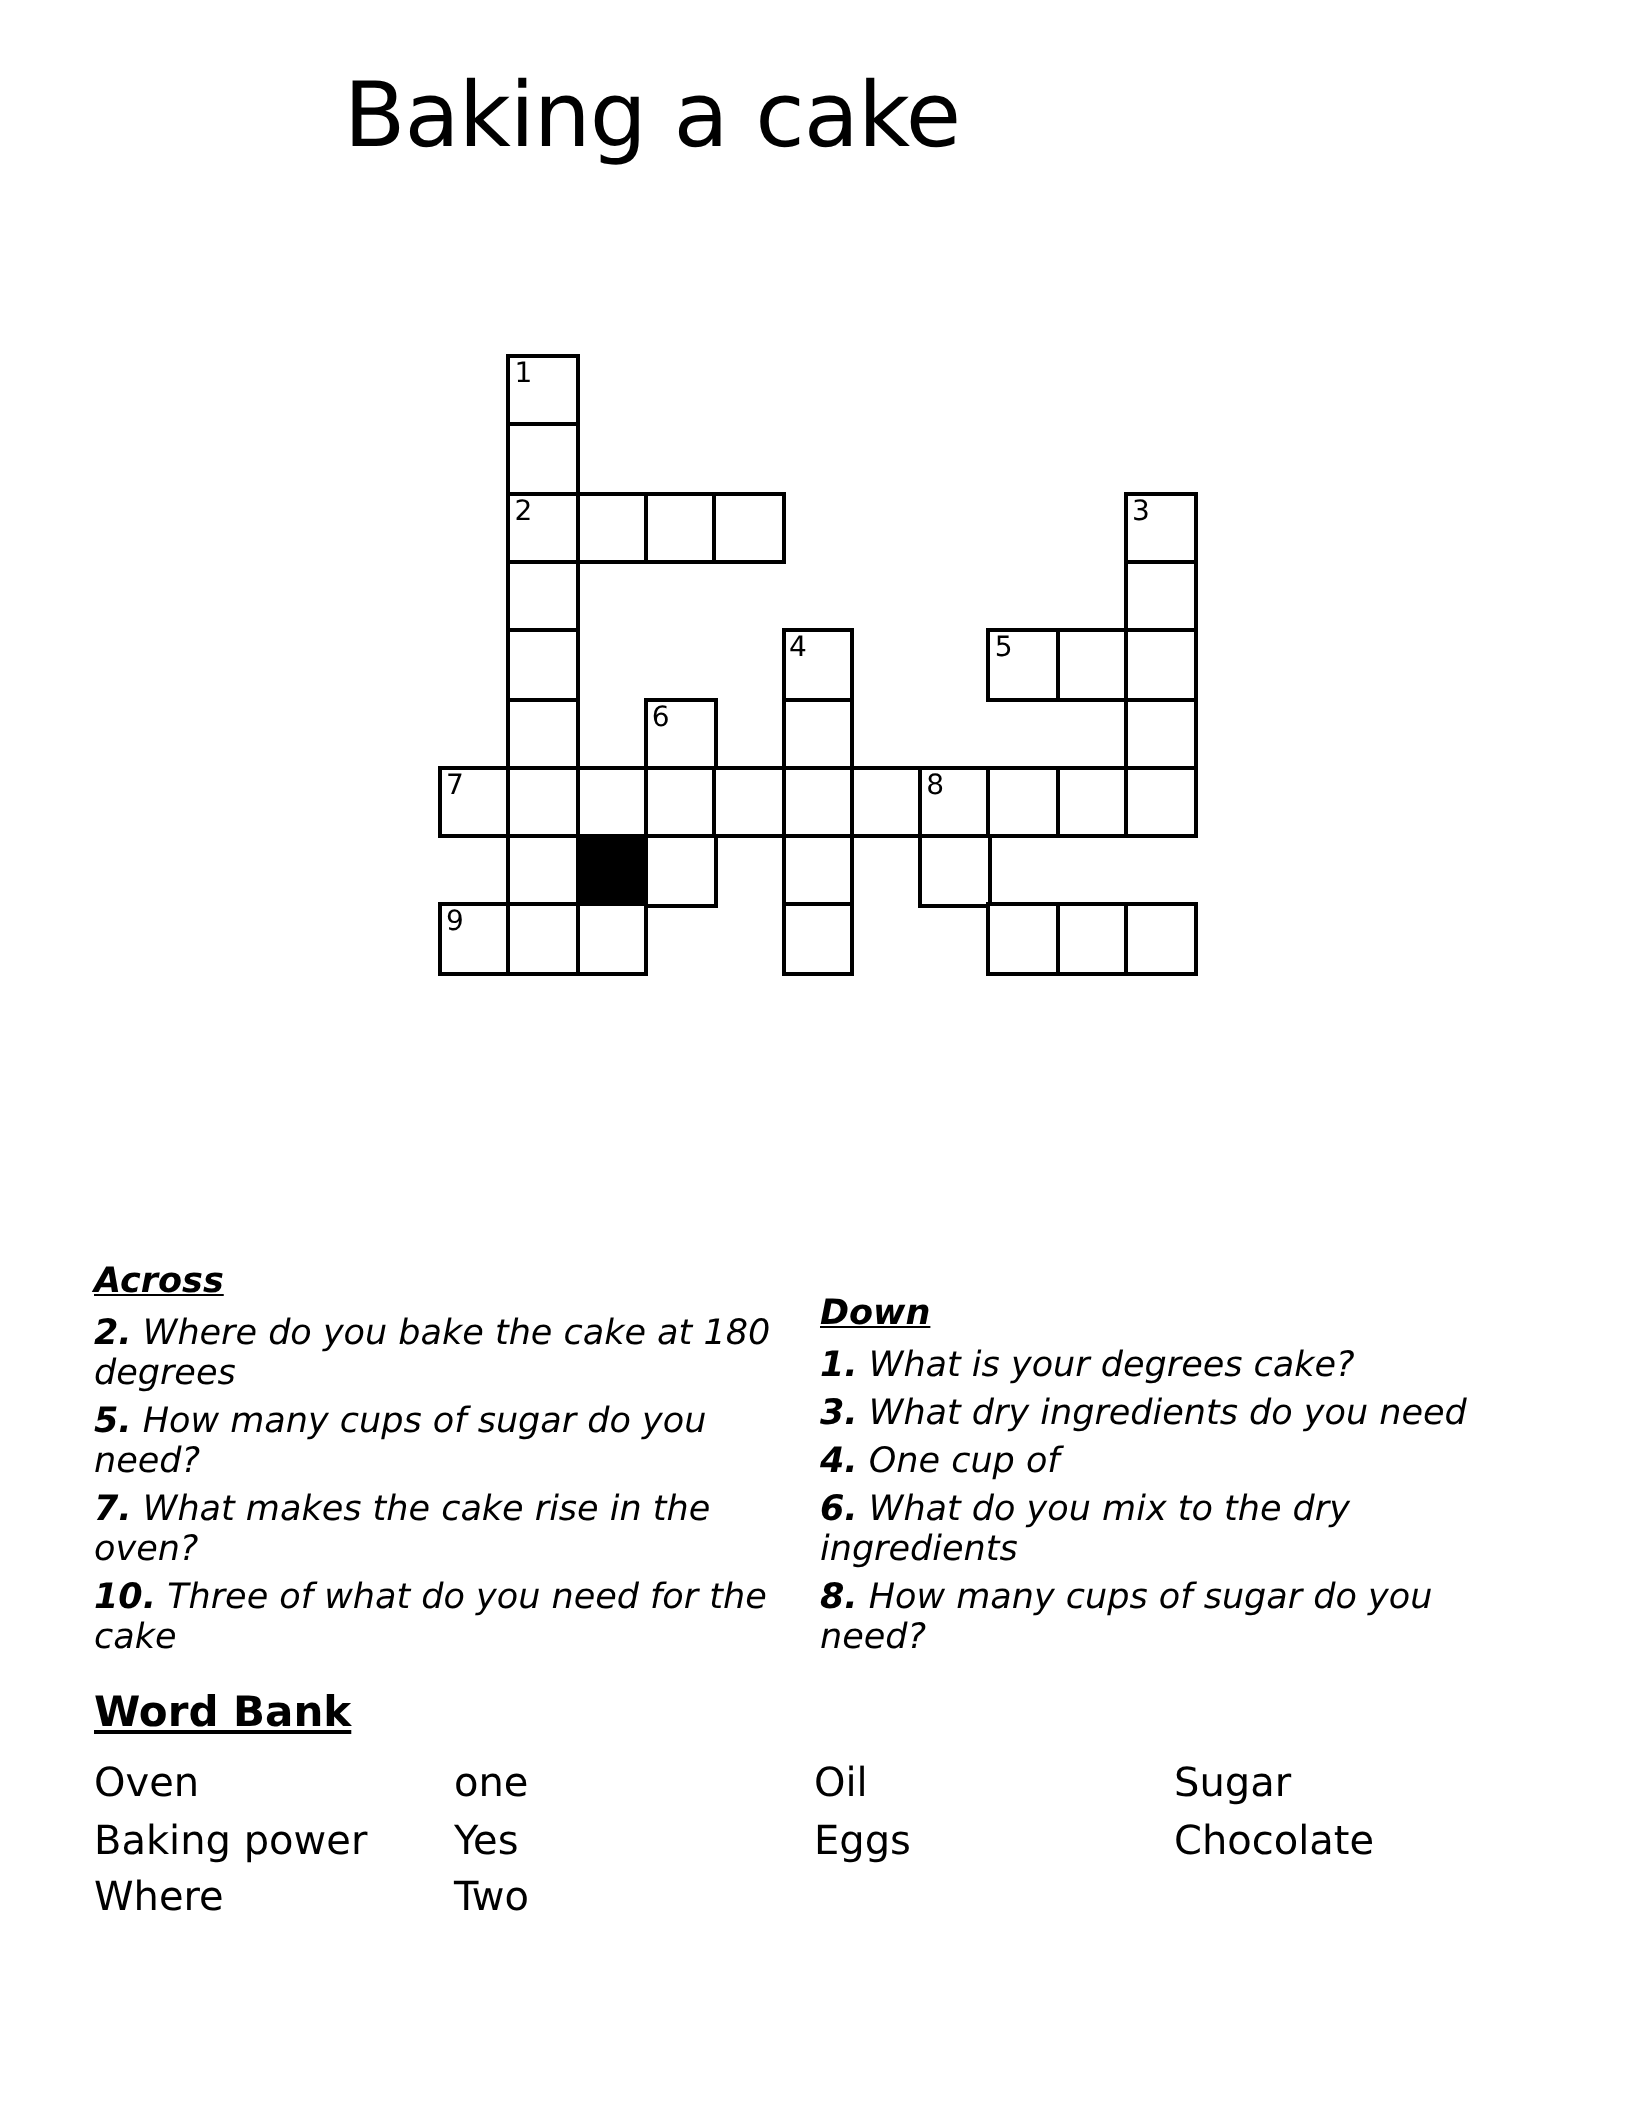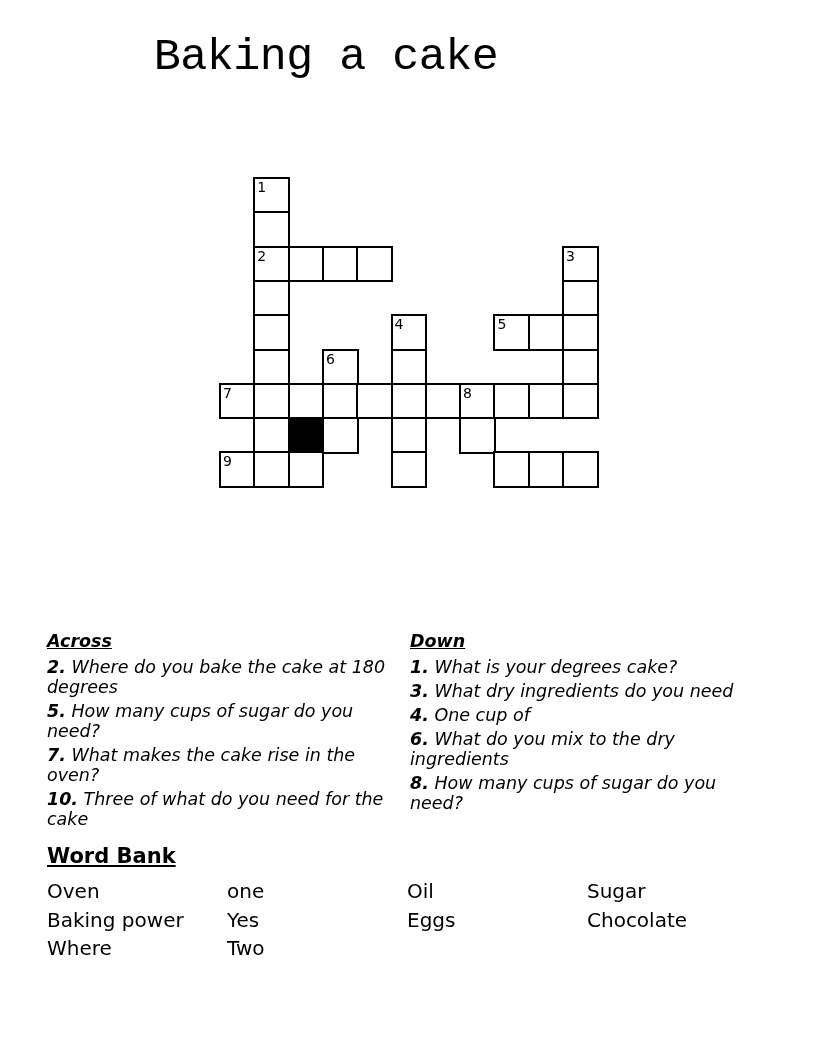--- a/index.html
+++ b/index.html
@@ -13,21 +13,20 @@
   }
   .title {
     position: absolute;
     top: 30px; left: 0;
     width: 652px;
     text-align: center;
     font-size: 45px;
     line-height: 1.25;
     font-weight: 400;
     letter-spacing: -0.5px;
-    font-family: Liberation Mono, monospace;
   }
   #grid {
     position: absolute;
     left: 219px; top: 177px;
     width: 380px; height: 312px;
   }
   .cell {
     position: absolute;
     width: 36.7px; height: 36.7px;
     box-sizing: border-box;
@@ -42,21 +41,21 @@
     padding: 1px 0 0 2px;
   }
   .clues {
     position: absolute;
     top: 630px;
     font-size: 17.5px;
     line-height: 20px;
     font-style: italic;
   }
   #across-clues { left: 47px; width: 352px; }
-  #down-clues  { left: 410px; width: 340px; }
+  #down-clues  { left: 410px; width: 340px; margin-top: 16px; }
   .clue-heading {
     font-weight: bold;
     text-decoration: underline;
     font-size: 17.5px;
     line-height: 22px;
     margin: 0 0 5px 0;
   }
   .clue { margin: 0 0 4px 0; }
   .clue .num { font-weight: bold; }
   #wordbank {

